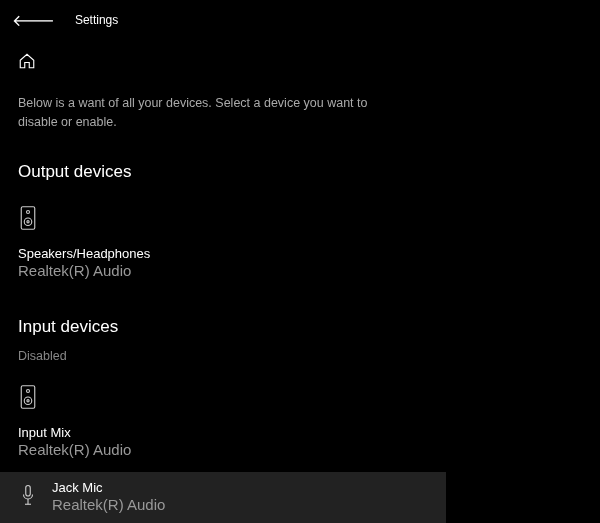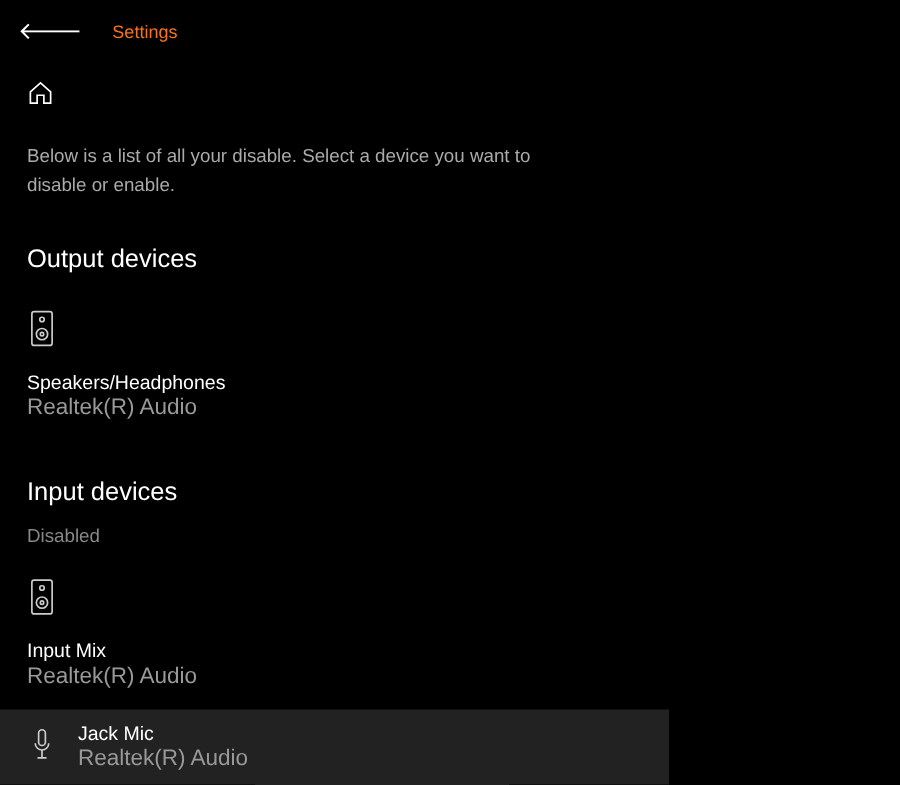--- a/index.html
+++ b/index.html
@@ -21,21 +21,21 @@
       padding: 10px 12px 6px;
       gap: 20px;
     }
     .back-arrow {
       font-size: 16px;
       cursor: pointer;
       color: #fff;
     }
     .app-title {
       font-size: 12px;
-      color: #f97316;
+      color: #ffffff;
     }
     .page-header {
       display: flex;
       align-items: center;
       gap: 14px;
       padding: 16px 18px 8px;
     }
     .home-icon {
       width: 18px;
       height: 18px;
@@ -128,21 +128,21 @@
 </div>
 
 <div class="page-header">
   <span class="home-icon">
     <svg viewBox="0 0 24 24" width="18" height="18" fill="none" stroke="#fff" stroke-width="1.5">
       <path d="M3 11 L12 3 L21 11 V21 H15 V14 H9 V21 H3 Z"></path>
     </svg>
   </span>
 </div>
 
-<p class="description">Below is a list of all your disable. Select a device you want to disable or enable.</p>
+<p class="description">Below is a want of all your devices. Select a device you want to disable or enable.</p>
 
 <h2 class="section-header">Output devices</h2>
 
 <div class="device-card">
   <span class="device-icon">
     <svg viewBox="0 0 24 34" width="18" height="26" fill="none" stroke="#ccc" stroke-width="1.5">
       <rect x="3" y="2" width="18" height="30" rx="2"></rect>
       <circle cx="12" cy="9" r="2"></circle>
       <circle cx="12" cy="22" r="5"></circle>
       <circle cx="12" cy="22" r="1.5"></circle>

